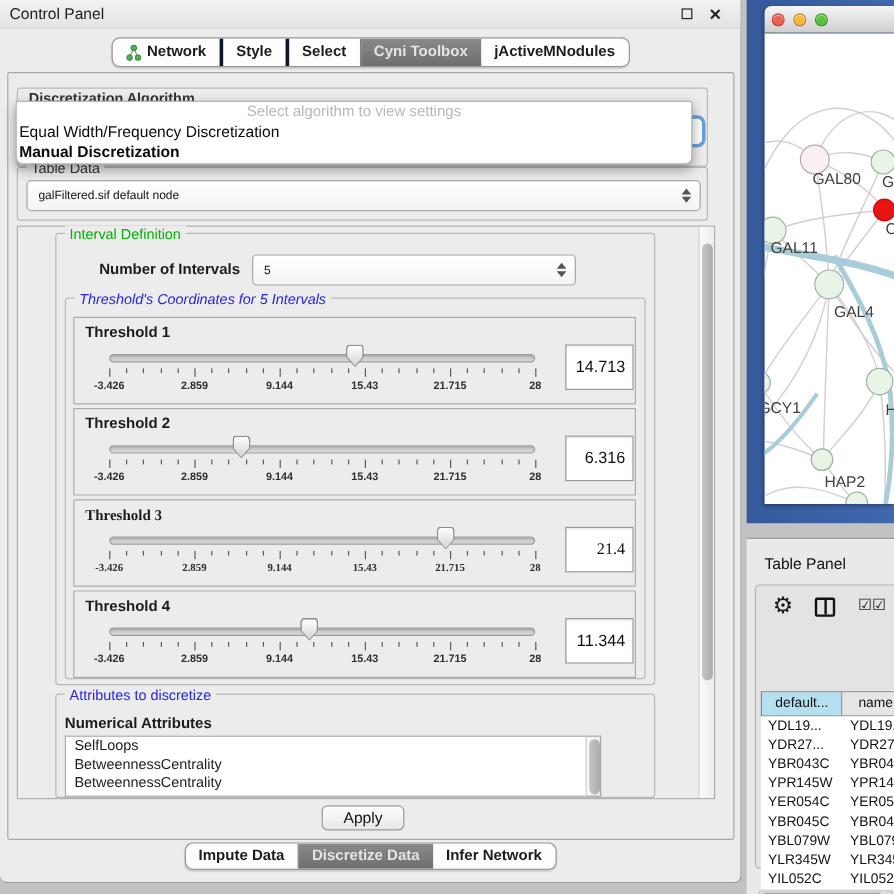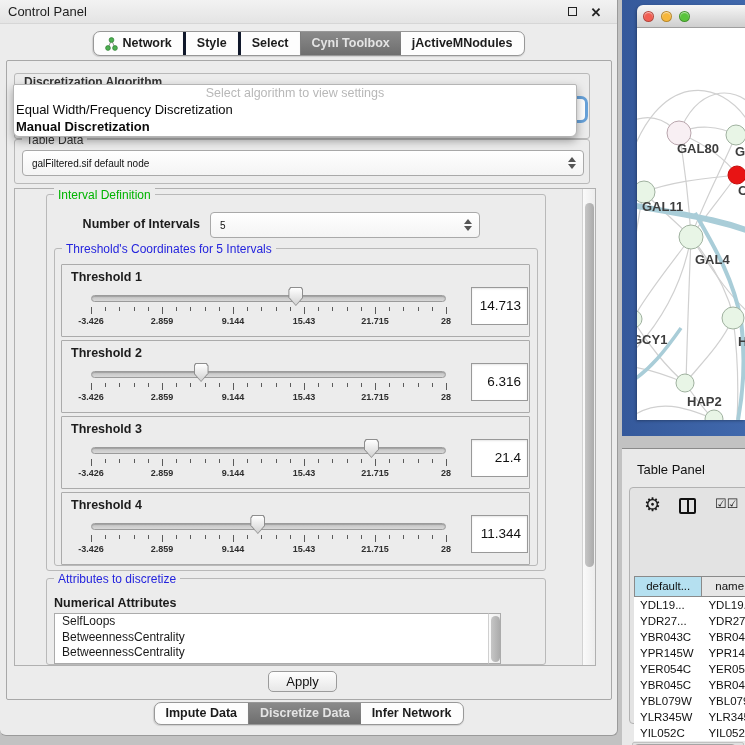--- a/index.html
+++ b/index.html
@@ -110,21 +110,21 @@
   #attr-scrollbar { left:488px; top:613px; width:13px; height:51px; border:1px solid #ababab; border-left:1px solid #d0d0d0; }
   #attr-thumb { top:2px; height:46px; }
 
   #apply-btn { position:absolute; left:268px; top:671px; width:69px; height:21px;
     background:linear-gradient(#fefefe,#e7e7e7); border:1px solid #9b9b9b; border-radius:5px;
     font-size:13px; color:#111; text-align:center; line-height:19px; }
 
   
   #right-region { position:absolute; left:622px; top:0; width:123px; height:745px; overflow:hidden; }
   #net-frame { position:absolute; left:0; top:0; width:123px; height:436px;
-    background:linear-gradient(90deg,#35599b,#4068ac);font-weight:bold; }
+    background:linear-gradient(90deg,#35599b,#4068ac); }
   #mac-window { position:absolute; left:15px; top:5px; width:108px; height:415px;
     border-radius:6px 0 0 0; overflow:hidden; box-shadow:-1px 1px 3px rgba(0,0,0,.3); }
   #mac-titlebar { position:absolute; left:0; top:0; width:100%; height:23px;
     background:linear-gradient(#f6f6f6,#cfcfcf); border-bottom:1px solid #9f9f9f; }
   .light { position:absolute; top:6px; width:11px; height:11px; border-radius:50%;
     border:1px solid rgba(0,0,0,.25); box-shadow:inset 0 1px 1px rgba(255,255,255,.6); }
   #net-canvas { position:absolute; left:0; top:23px; width:108px; height:392px; background:#fff; }
 
   #table-region { position:absolute; left:0; top:448px; width:123px; height:297px;
     background:#e9e9e9; border-top:1px solid #8a8a8a; }
@@ -224,21 +224,21 @@
   <span class="bold-label" style="position:absolute; left:60px; top:217px; width:140px; text-align:right;">Number of Intervals</span>
   <div class="combo" style="left:210px; top:212px; width:270px; height:26px;">
     <span class="combo-text" style="line-height:25px;">5</span>
     <span class="stepper">
         <span class="up"></span>
         <span class="dn"></span>
       </span>
   </div>
 
   <div class="group" style="left:54px; top:248px; width:484px; height:318px;"></div>
-  <span class="group-title gt-blue" style="left:62px; top:242px;">Threshold's Coordinates for 5 Intervals</span>
+  <span class="group-title gt-blue" style="left:62px; top:242px;font-style:italic;">Threshold's Coordinates for 5 Intervals</span>
   <div id="threshold-panels">
       <div class="thr-panel" style="top: 264px;">
         <div class="bold-label thr-label">Threshold 1</div>
         <div class="slider-track"></div>
         <div class="slider-handle" style="left: 226.405px;">
           <div class="h-outer"></div>
           <div class="h-inner"></div>
         </div>
         <div class="tick major" style="left: 29px;"></div>
         <div class="tick-label" style="left: 29px;">-3.426</div>
@@ -308,21 +308,21 @@
         <div class="tick major" style="left: 313px;"></div>
         <div class="tick-label" style="left: 313px;">21.715</div>
         <div class="tick minor" style="left: 327.2px;"></div>
         <div class="tick minor" style="left: 341.4px;"></div>
         <div class="tick minor" style="left: 355.6px;"></div>
         <div class="tick minor" style="left: 369.8px;"></div>
         <div class="tick major" style="left: 384px;"></div>
         <div class="tick-label" style="left: 384px;">28</div>
         <div class="valbox">6.316</div>
       </div>
-      <div class="thr-panel" style="top: 416px;">
+      <div class="thr-panel" style="top: 416px; font-family: Liberation Serif, serif;">
         <div class="bold-label thr-label">Threshold 3</div>
         <div class="slider-track"></div>
         <div class="slider-handle" style="left: 301.944px;">
           <div class="h-outer"></div>
           <div class="h-inner"></div>
         </div>
         <div class="tick major" style="left: 29px;"></div>
         <div class="tick-label" style="left: 29px;">-3.426</div>
         <div class="tick minor" style="left: 43.2px;"></div>
         <div class="tick minor" style="left: 57.4px;"></div>

